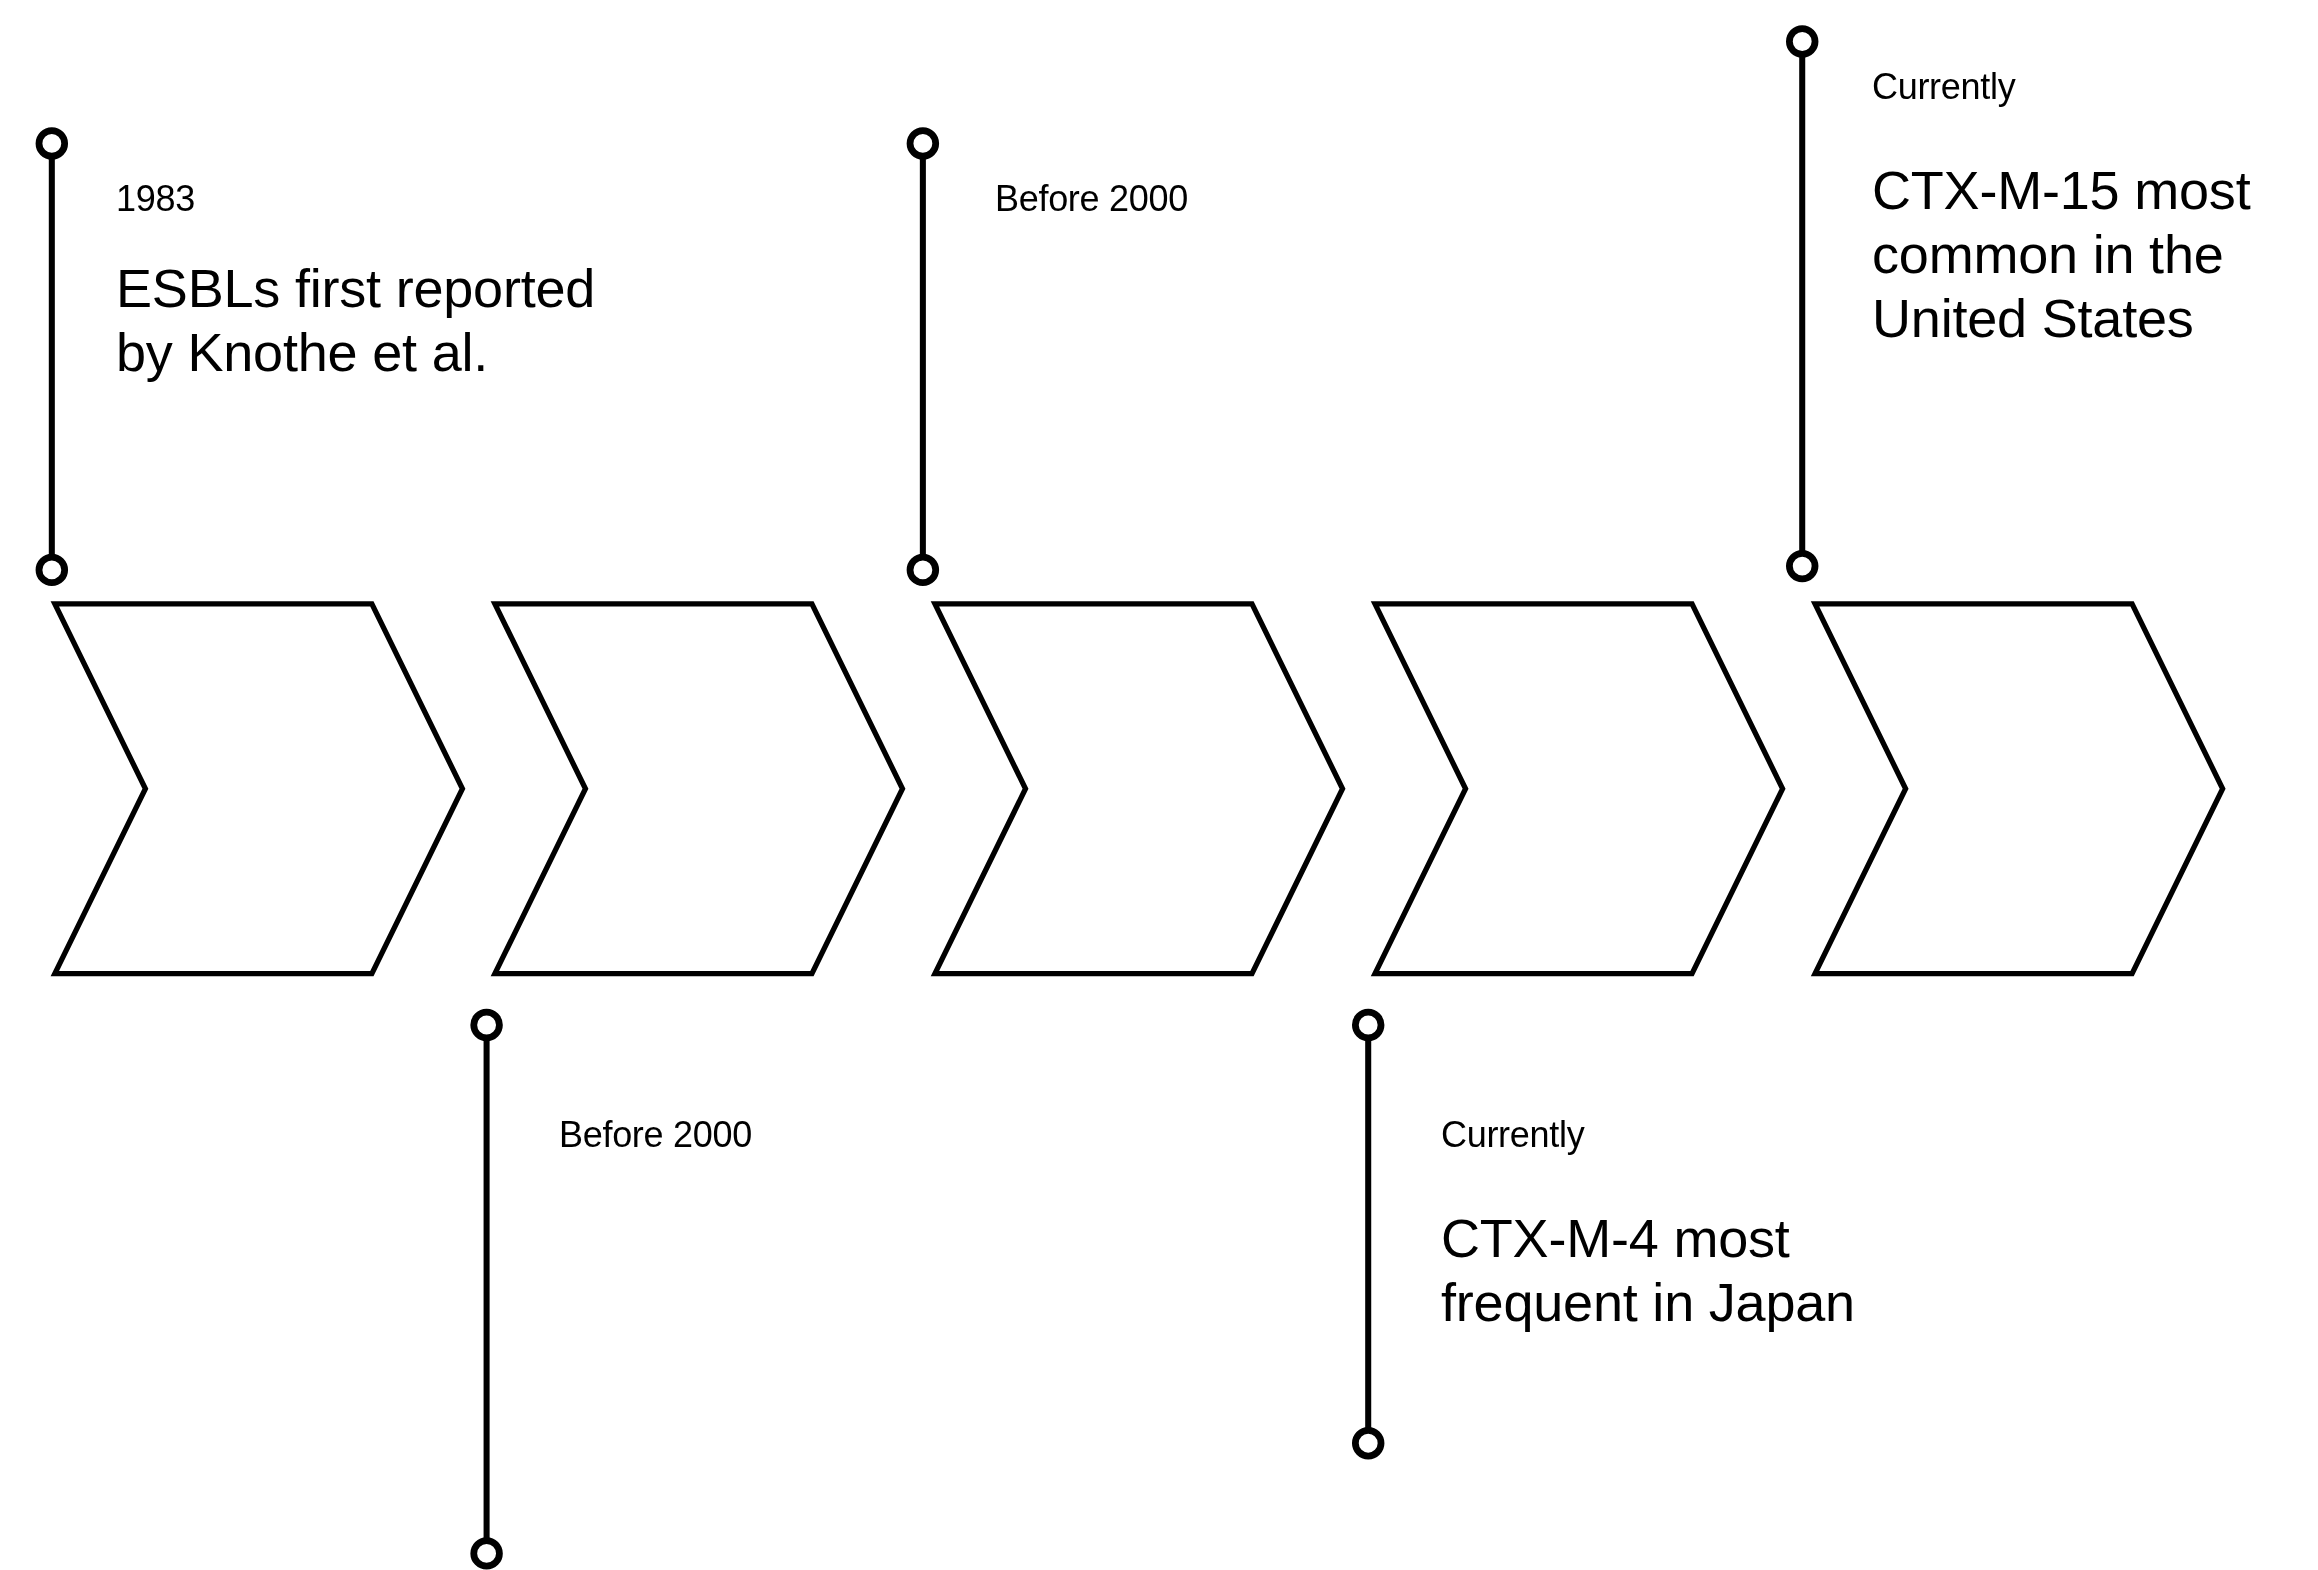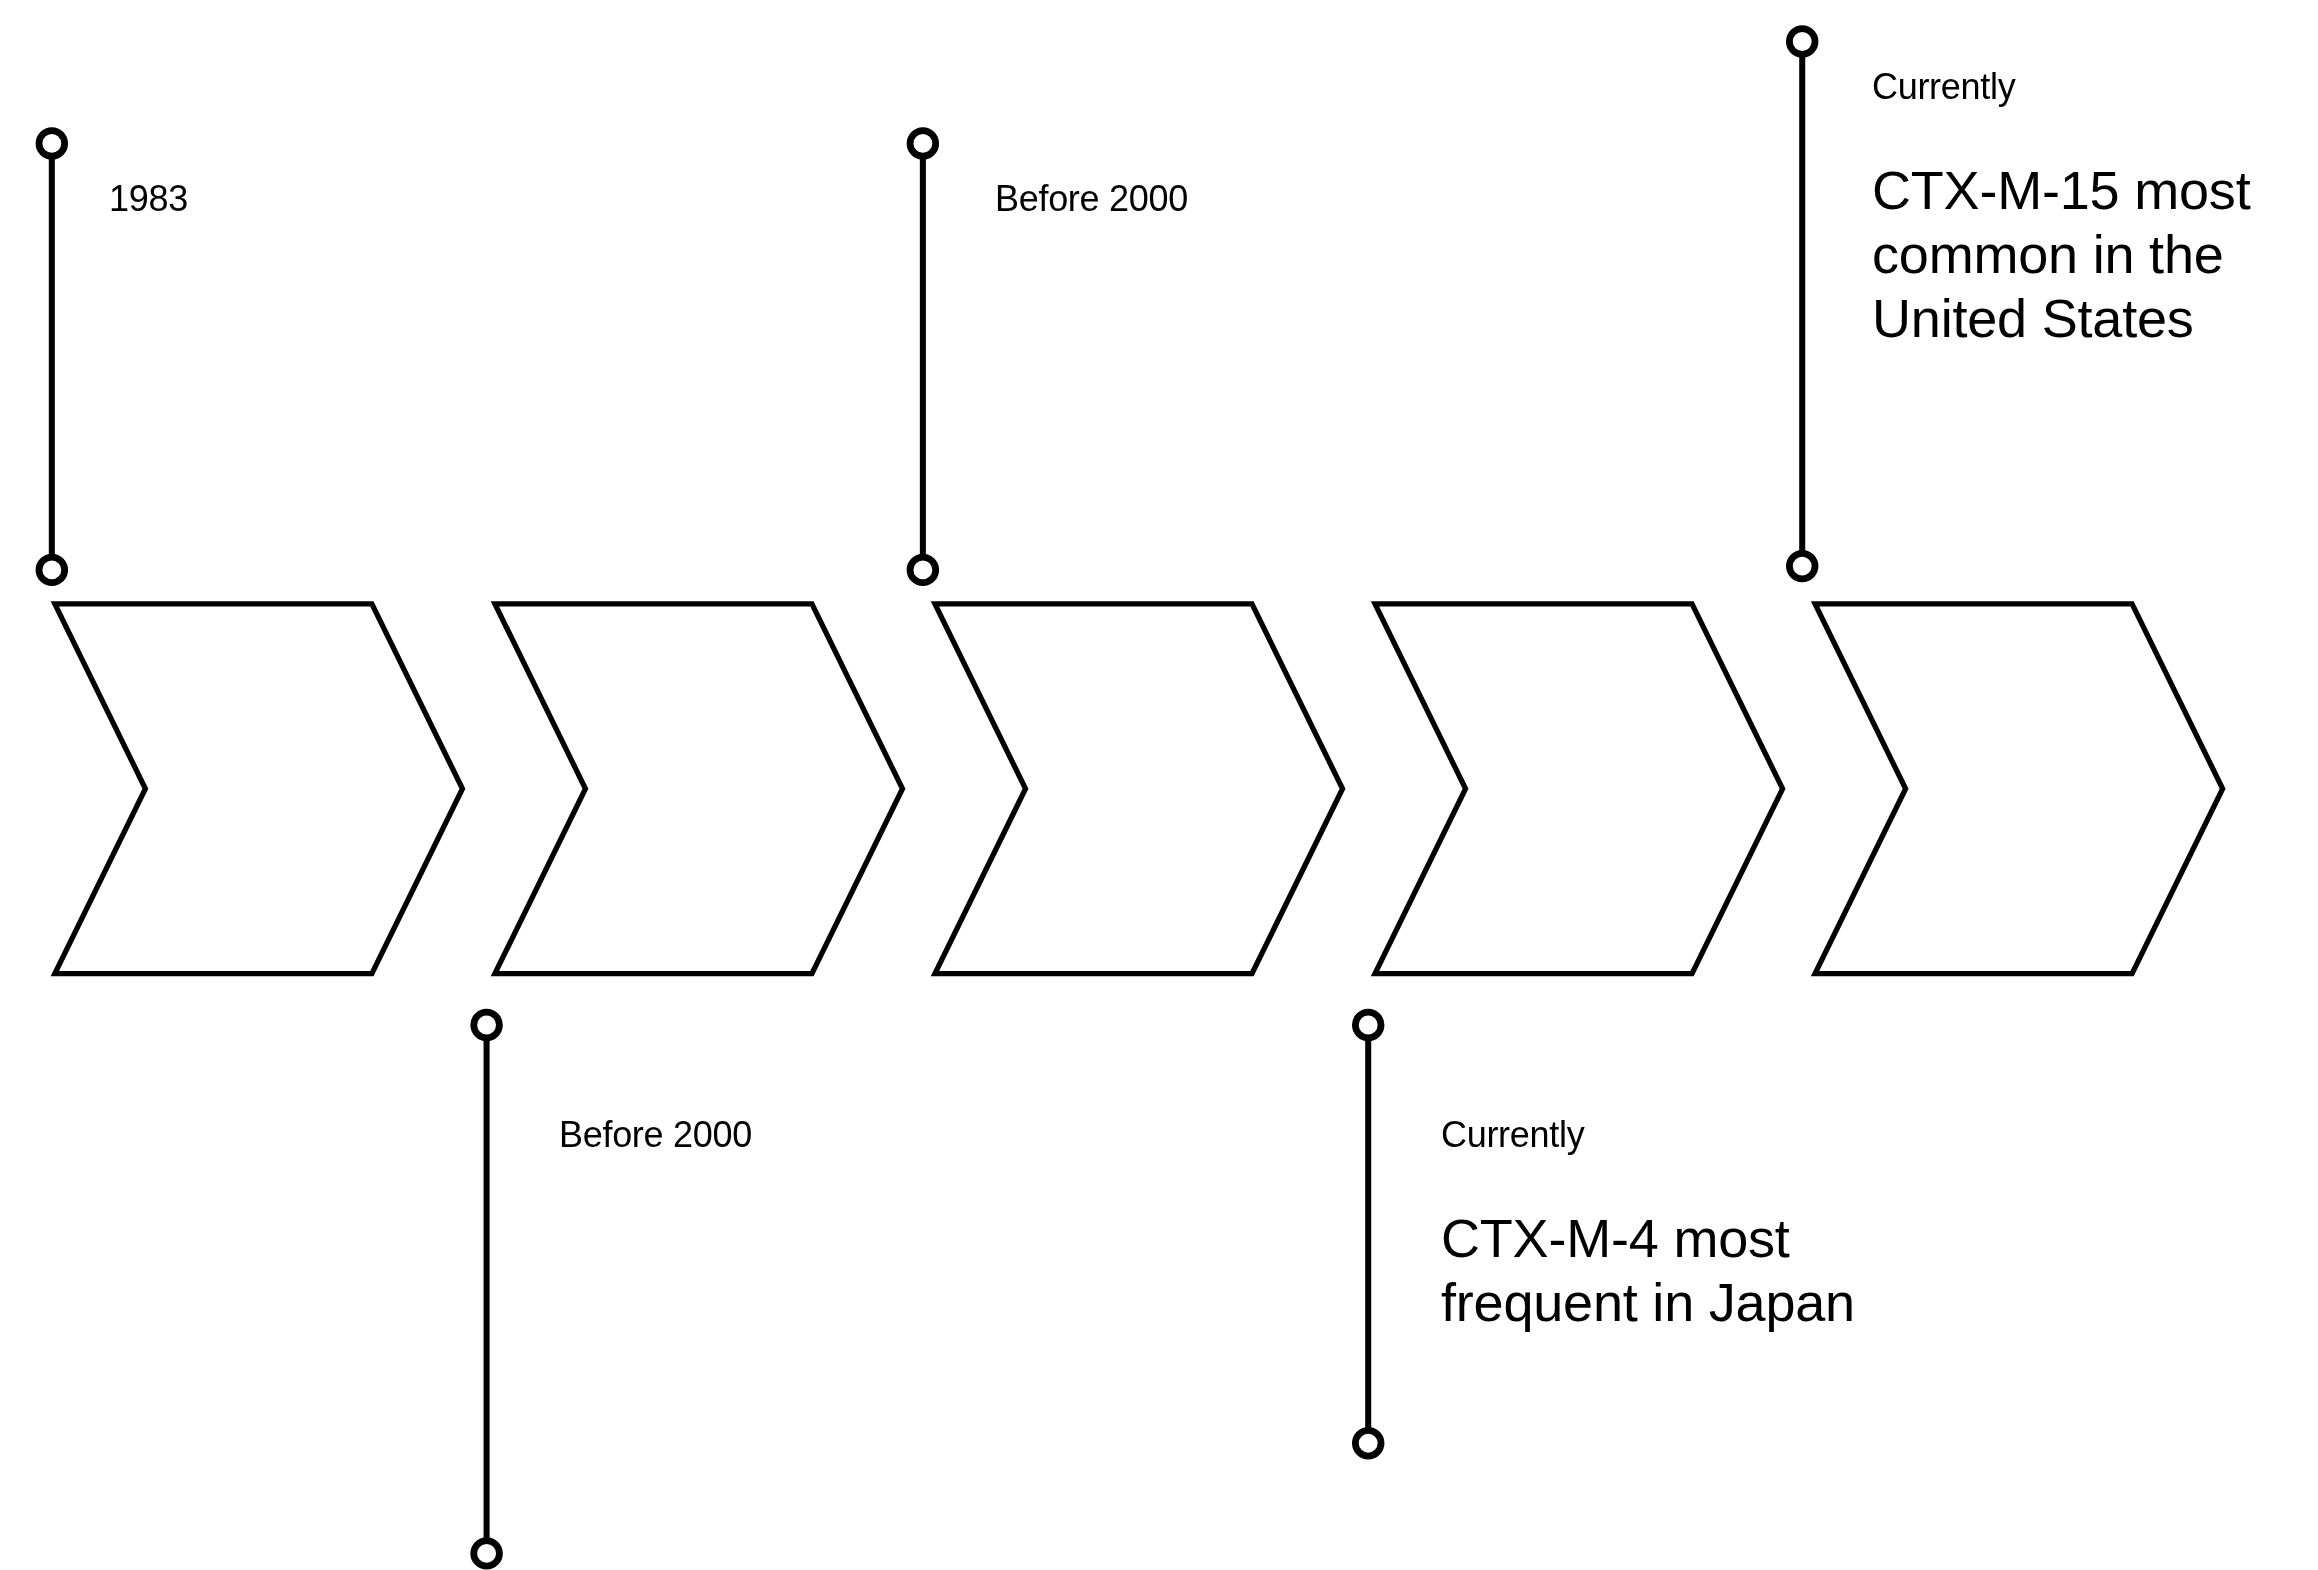--- a/index.html
+++ b/index.html
@@ -103,22 +103,24 @@
       <circle class="connector-dot" cx="644" cy="2058" r="17"></circle>
     </g>
 
     <g>
       <line class="connector-line" x1="1812" y1="1358" x2="1812" y2="1912"></line>
       <circle class="connector-dot" cx="1812" cy="1358" r="17"></circle>
       <circle class="connector-dot" cx="1812" cy="1912" r="17"></circle>
     </g>
   </svg>
 
-  <div class="callout" style="left:109px; top:180px;">
+  <div class="callout" style="left:116px; top:180px;">
     <p class="callout-heading">1983</p>
+    <p class="callout-body cb-gap-a">ESBLs first reported
+by Knothe et al.</p>
   </div>
 
   <div class="callout" style="left:995px; top:180px;">
     <p class="callout-heading">Before 2000</p>
   </div>
 
   <div class="callout" style="left:1872px; top:68px;">
     <p class="callout-heading">Currently</p>
     <p class="callout-body cb-gap-c">CTX-M-15 most
 common in the

